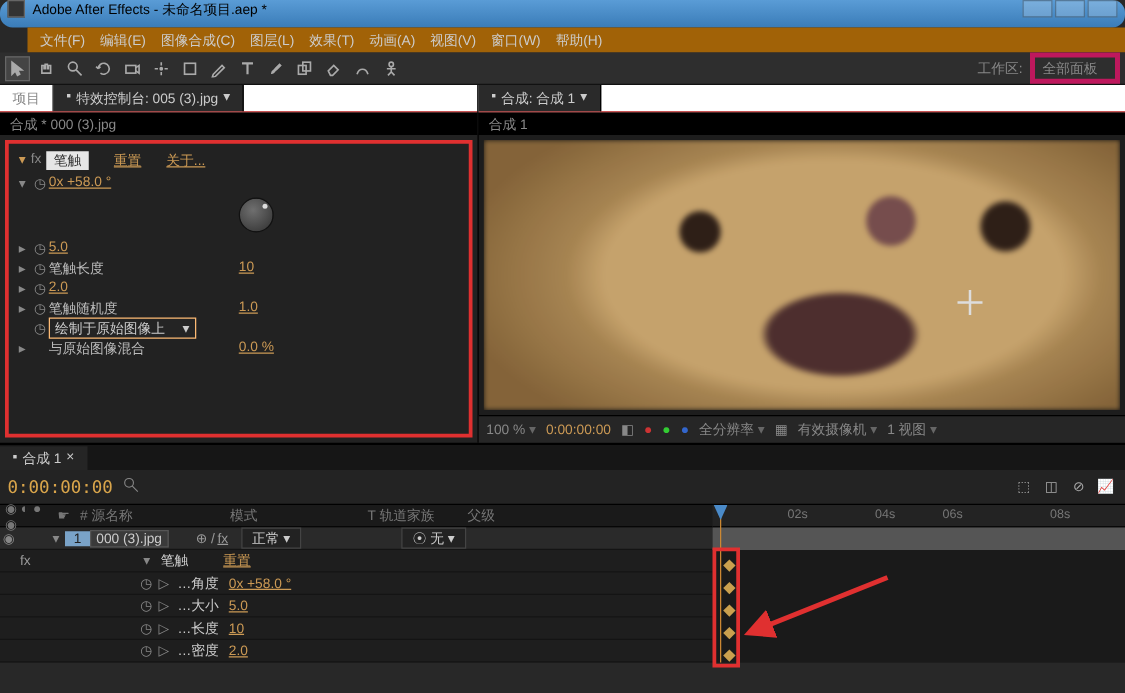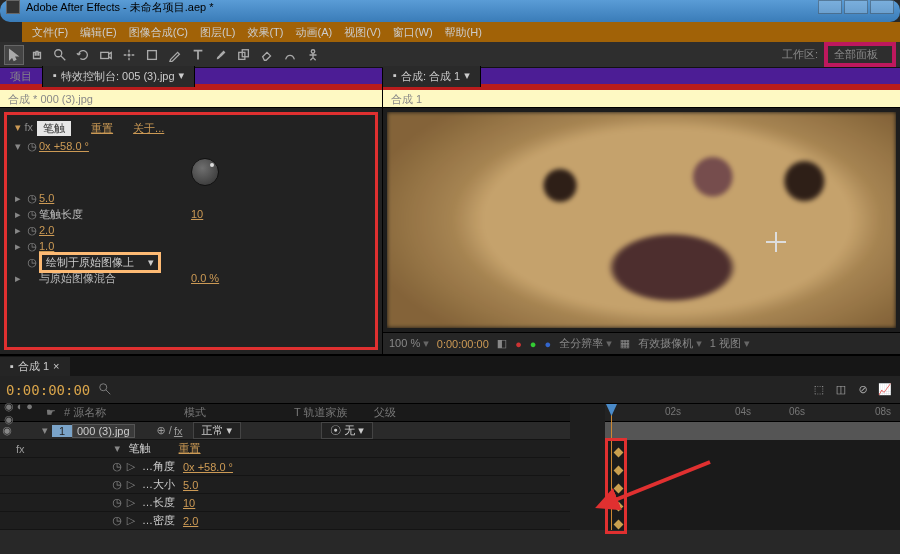--- a/index.html
+++ b/index.html
@@ -19,35 +19,35 @@
 .toolbar { height: 26px; background: #2e2e2e; border-bottom: 1px solid #111; display: flex; align-items: center; padding: 0 4px; gap: 3px; }
 .tool { width: 20px; height: 20px; display: flex; align-items: center; justify-content: center; color: #aaa; border: 1px solid transparent; }
 .tool svg { width: 14px; height: 14px; stroke: #aaa; fill: none; stroke-width: 1.5; }
 .tool.sel { background: #444; border-color: #666; }
 .toolbar .right { margin-left: auto; display: flex; align-items: center; gap: 6px; color: #888; }
 
 .work { display: flex; height: 286px; }
 
 
 .left { width: 382px; background: #222; display: flex; flex-direction: column; }
-.tabrow { height: 22px; background: #4c1d95; display: flex; align-items: center; border-bottom: 6px solid #b91c1c; }
+.tabrow { height: 22px; background: #ffffff; display: flex; align-items: center; border-bottom: 1px solid #b91c1c; }
 .tab { padding: 3px 10px; color: #888; border-right: 1px solid #000; }
 .tab.active { background: #2a2a2a; color: #ccc; }
-.subhead { height: 18px; padding: 2px 8px; background: #fef9c3; color: #888; border-bottom: 1px solid #000; }
+.subhead { height: 18px; padding: 2px 8px; background: #000000; color: #888; border-bottom: 1px solid #000; }
 
 .redbox { border: 3px solid #e03030; margin: 4px; flex: 1; padding: 4px 8px; position: relative; overflow: hidden; }
 .efhead { display: flex; gap: 20px; color: #cc9a55; padding: 2px 0; }
 .efhead .en { background: #e6e6e6; color: #333; padding: 0 6px; }
 .efhead a { color: #cc9a55; text-decoration: underline; }
 .prow { display: flex; align-items: center; height: 16px; }
 .prow .tw { width: 10px; color: #888; }
 .prow .sw { width: 14px; height: 14px; display: flex; align-items: center; justify-content: center; color: #888; }
 .prow .lbl { flex: 0 0 152px; color: #bbb; }
 .prow .val { color: #cc9a55; text-decoration: underline; }
-.prow .ddv { color: #ccc; border: 3px solid #fdba74; padding: 0 4px; background: #242424; display: inline-flex; align-items: center; gap: 14px; }
+.prow .ddv { color: #ccc; border: 1px solid #fdba74; padding: 0 4px; background: #242424; display: inline-flex; align-items: center; gap: 14px; }
 .dial { width: 28px; height: 28px; border-radius: 50%; background: radial-gradient(circle at 40% 35%, #6f6f6f, #2f2f2f); border: 1px solid #111; margin: 4px 0 4px 176px; position: relative; }
 .dial::after { content: ''; position: absolute; width: 4px; height: 4px; background: #ddd; border-radius: 50%; top: 4px; left: 18px; }
 
 
 .rightp { flex: 1; background: #1d1d1d; display: flex; flex-direction: column; border-left: 1px solid #000; }
 .comp { flex: 1; position: relative; background: #141414; overflow: hidden; margin: 4px; }
 .cat { position: absolute; inset: 0; background:
   radial-gradient(circle at 64% 30%, #754a4a 0 5%, transparent 6%),
   radial-gradient(ellipse at 56% 72%, #4a2a2a 0 14%, transparent 16%),
   radial-gradient(circle at 34% 34%, #2a1a12 0 4%, transparent 5%),
@@ -82,21 +82,21 @@
 .lrow.layer { background: #2a2a2a; }
 .lrow .ic { width: 14px; height: 14px; display: flex; align-items: center; justify-content: center; color: #888; }
 .lrow .num { width: 20px; text-align: center; color: #888; }
 .lrow .nm { color: #ccc; padding: 0 4px; }
 .lrow .nm.box { background: #3a3a3a; border: 1px solid #555; }
 .lrow .pval { color: #cc9a55; text-decoration: underline; margin-left: 4px; }
 .lrow .fx { color: #999; margin-left: 2px; }
 .lrow .dd2 { border: 1px solid #444; background: #222; padding: 0 8px; color: #ccc; margin-left: 10px; }
 .kf { width: 10px; color: #888; }
 
-.tlright { flex: 1; background: #1a1a1a; position: relative; margin-left: 35px; }
+.tlright { flex: 1; background: #1a1a1a; position: relative; }
 .ruler { height: 18px; background: #232323; border-bottom: 1px solid #000; position: relative; color: #777; }
 .rmark { position: absolute; top: 2px; font-size: 10px; }
 .cti { position: absolute; left: 6px; top: 0; bottom: 0; width: 1px; background: #c83; }
 .cti::before { content:''; position:absolute; top:0; left:-5px; width:11px; height:12px; background:#4a8ac8; clip-path: polygon(0 0,100% 0,50% 100%); }
 .bar { position: absolute; left: 0; top: 18px; right: 0; height: 18px; background: #555; }
 
 .redbox2 { position: absolute; left: 0px; top: 34px; width: 22px; height: 96px; border: 3px solid #e03030; }
 .dia { position: absolute; width: 7px; height: 7px; background: #caa04e; transform: rotate(45deg); left: 7px; }
 
 .arrow { position: absolute; left: 600px; top: 452px; pointer-events: none; }
@@ -245,20 +245,21 @@
           <span class="val">10</span>
         </div>
       <div class="prow">
           <span class="tw">▸</span>
           <span class="sw">◷</span>
           <span class="val">2.0</span>
         </div>
       <div class="prow">
           <span class="tw">▸</span>
           <span class="sw">◷</span>
+          <span class="lbl">笔触随机度</span>
           <span class="val">1.0</span>
         </div>
       <div class="prow">
           <span class="tw"></span>
           <span class="sw">◷</span>
           <span class="ddv">
             <span>绘制于原始图像上</span>
             <span>▾</span>
           </span>
         </div>

